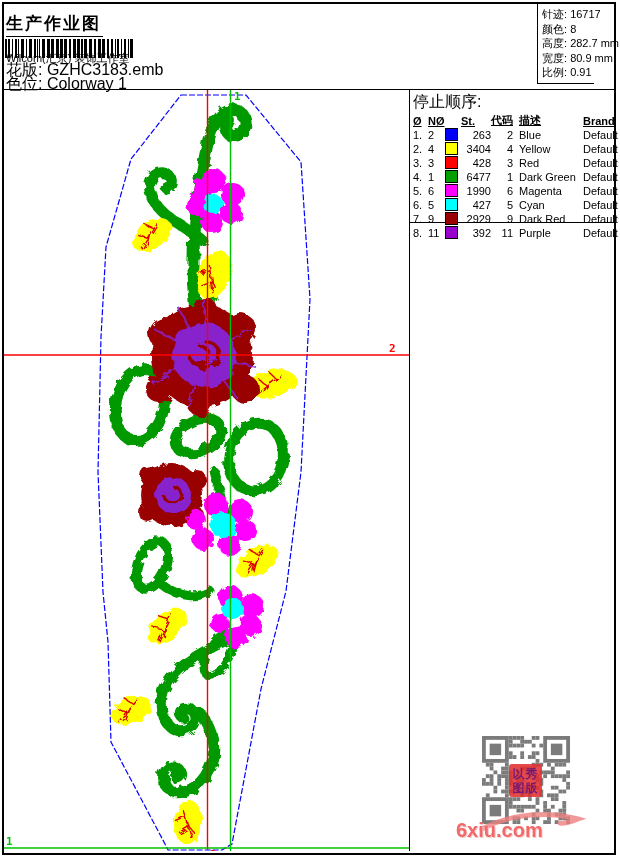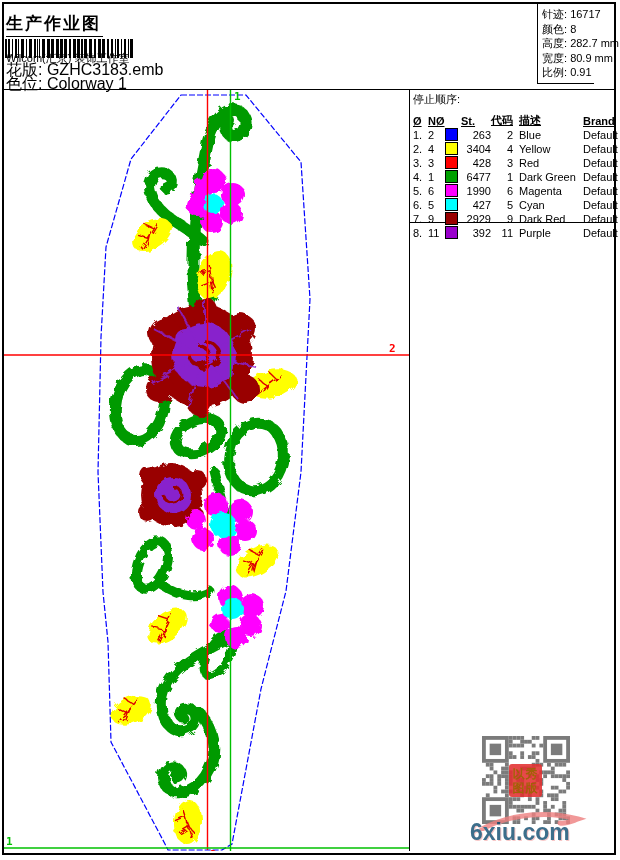--- a/index.html
+++ b/index.html
@@ -12,34 +12,34 @@
   .barcode{position:absolute;left:1px;top:35px;width:132px;height:19px;}
   .inforow{position:absolute;left:2px;font-size:16px;}
   .inforow .lbl{display:inline-block;min-width:30px;}
   .stats{position:absolute;left:533px;top:0;width:57px;height:80px;border-left:1px solid #000;border-bottom:1px solid #000;box-sizing:border-box;padding:3px 0 0 4px;}
   .stats .srow{font-size:11px;line-height:14.5px;white-space:nowrap;}
   
   .design{position:absolute;left:0;top:86px;width:405px;height:761px;}
   .design svg{display:block;}
   .panel{position:absolute;left:405px;top:86px;width:204px;height:761px;border-left:1px solid #000;box-sizing:border-box;}
   .tablebox{position:absolute;left:0;top:0;width:100%;height:133px;border-bottom:1px solid #000;box-sizing:border-box;padding:2px 2px 0 3px;}
-  .seqtitle{font-size:11px;margin-bottom:6px;}
+  .seqtitle{font-size:16px;margin-bottom:0;}
   table.seq{border-collapse:collapse;font-size:11px;width:198px;table-layout:fixed;}
   table.seq th{font-weight:bold;text-decoration:underline;text-align:left;padding:0;font-size:11px;}
   table.seq td{padding:0;height:13.4px;white-space:nowrap;overflow:hidden;}
   .c-seq{width:15px;} .c-nd{width:17px;margin-left:20px;} .c-sw{width:16px;} .c-st{width:30px;text-align:right;margin-top:44px;}
   .c-cd{width:22px;text-align:right;} .c-ds{width:64px;padding-left:6px!important;} .c-br{width:44px;}
   th.c-st,th.c-cd{text-align:right;}
   th.c-ds{padding-left:6px!important;}
   .swatch{width:11px;height:11px;border:1px solid #000;display:inline-block;vertical-align:-1px;}
   
   .qr{position:absolute;left:72px;top:646px;width:88px;height:88px;}
-  .stamp{position:absolute;left:99px;top:674px;width:33px;height:33px;background:rgba(226,48,48,.88);border-radius:3px;color:#a16207;font-size:12px;font-weight:bold;line-height:14px;text-align:center;padding-top:3px;box-sizing:border-box;letter-spacing:1px;}
+  .stamp{position:absolute;left:99px;top:674px;width:33px;height:33px;background:rgba(226,48,48,.88);border-radius:3px;color:#701a75;font-size:12px;font-weight:bold;line-height:14px;text-align:center;padding-top:3px;box-sizing:border-box;letter-spacing:1px;}
   .wm{position:absolute;left:42px;top:719px;width:136px;height:40px;opacity:.8;}
-  .wm .wmtext{position:absolute;left:18px;top:10px;font-size:23px;font-weight:bold;color:#0c4a6e;letter-spacing:0px;font-family:"Liberation Sans",sans-serif;text-shadow:1px 1px 0 #f6baba;}
+  .wm .wmtext{position:absolute;left:4px;top:10px;font-size:20px;font-weight:bold;color:#ef4444;letter-spacing:0px;font-family:"Liberation Sans",sans-serif;text-shadow:1px 1px 0 #f6baba;}
   .wm svg{position:absolute;left:0;top:0;}
 </style>
 </head>
 <body>
 
 <div class="sheet">
 
   <div class="hdr">
     <div class="title">生产作业图</div>
     <div class="company">Wilcom(汇京) 装饰工作室</div>

